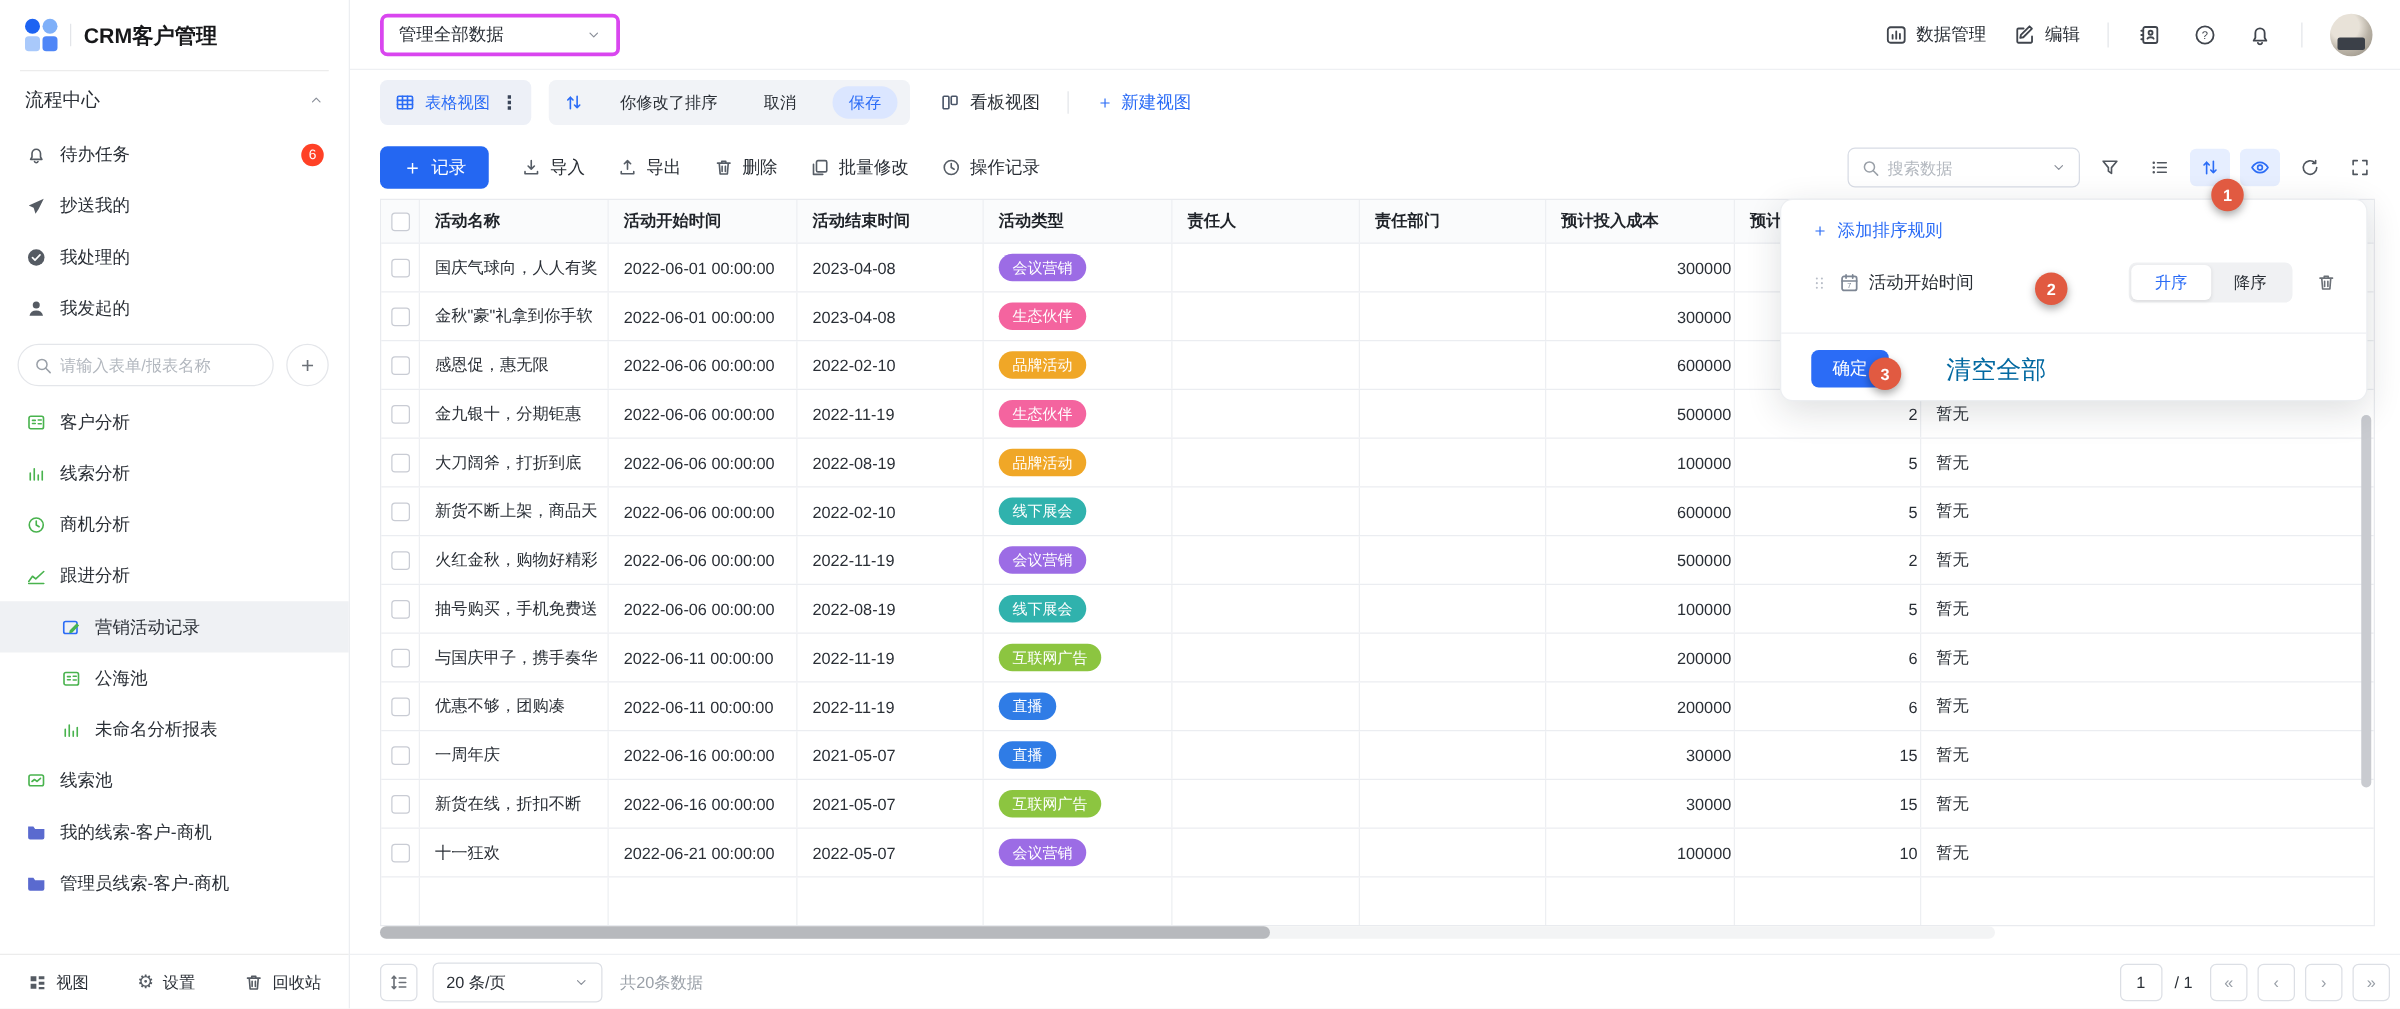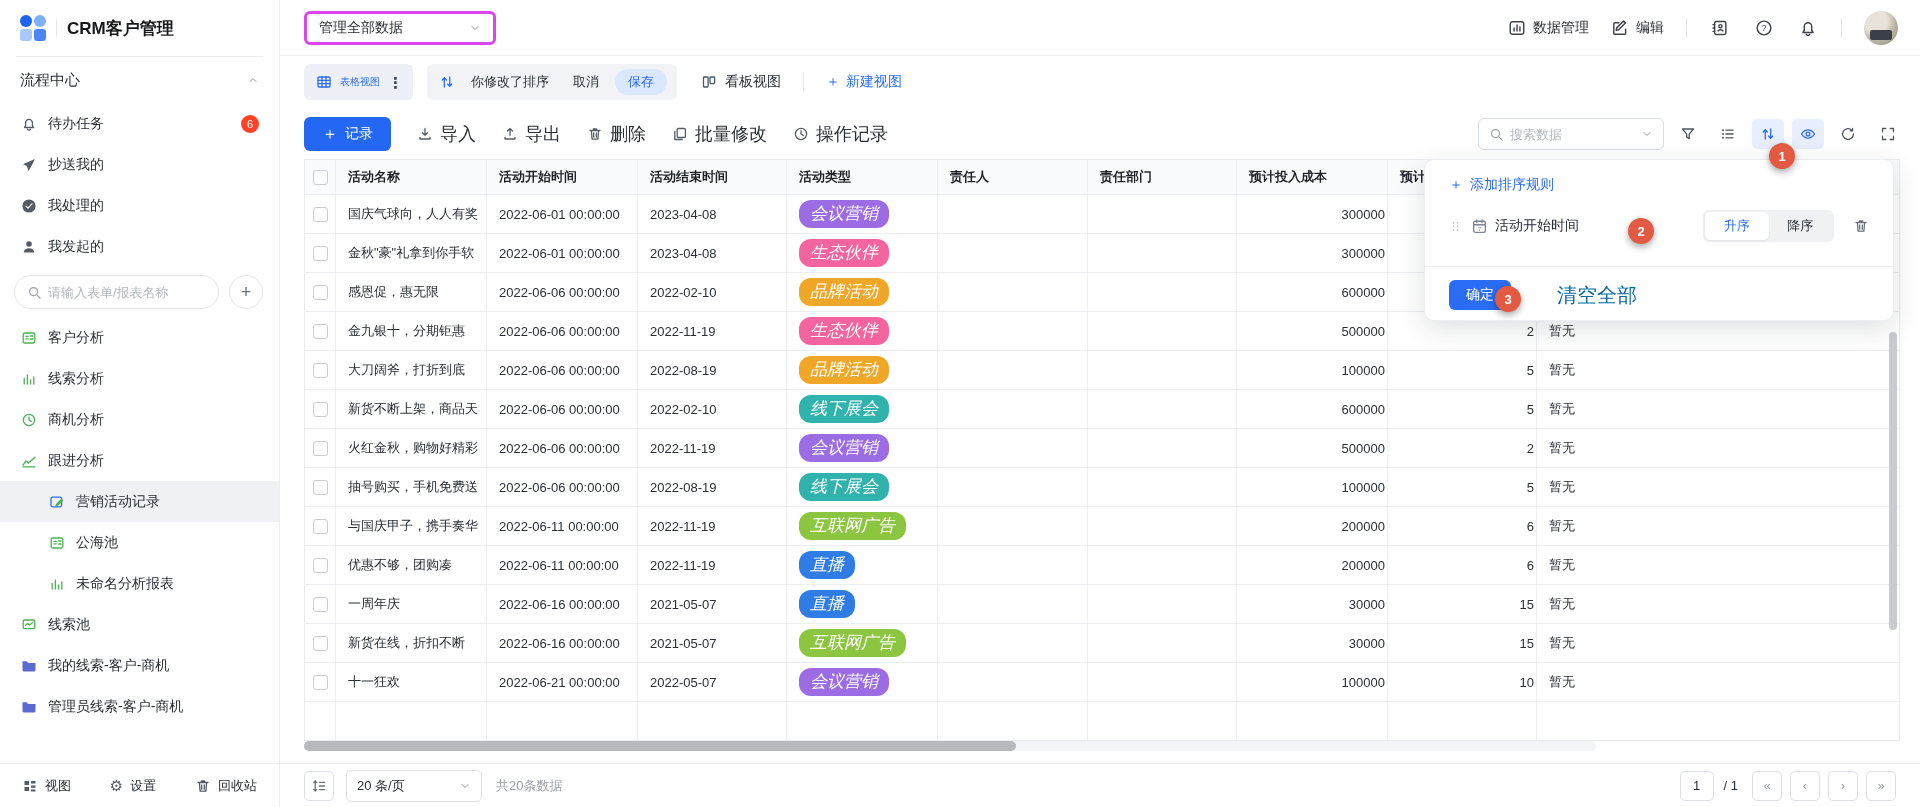--- a/index.html
+++ b/index.html
@@ -44,62 +44,62 @@
   .header-actions { margin-left:auto; display:flex; align-items:center; gap:22px; }
   .h-act { display:flex; align-items:center; gap:7px; font-size:14px; color:#2a2f36; cursor:pointer; }
   .h-act .ic, .h-ic { color:#40454d; display:inline-flex; }
   .h-ic { width:22px; height:22px; align-items:center; justify-content:center; cursor:pointer; position:relative; }
   .h-div { width:1px; height:20px; background:#e4e6ea; }
   .avatar { width:34px; height:34px; border-radius:50%; background:radial-gradient(circle at 35% 30%,#e8e2d8 0 35%,#b9b2a6 60%,#8f897e); position:relative; overflow:hidden; cursor:pointer; }
   .avatar::after { content:""; position:absolute; left:6px; bottom:5px; width:22px; height:10px; background:#3b4048; border-radius:2px; }
 
   .views-row { position:absolute; left:280px; top:56px; width:1640px; height:52px; display:flex; align-items:center; padding-left:24px; gap:14px; background:#fff; }
   .tab-pill { display:flex; align-items:center; gap:8px; background:#edf0f7; border-radius:6px; height:36px; padding:0 10px 0 12px; cursor:pointer; }
-  .tab-pill .tlabel { color:#2b6cf6; font-size:10px; }
+  .tab-pill .tlabel { color:#2b6cf6; font-size:13px; }
   .tab-pill .ic { color:#2b6cf6; display:inline-flex; }
   .kebab { color:#3a4559; font-size:15px; font-weight:bold; letter-spacing:0; line-height:1; cursor:pointer; }
-  .notice-box { display:flex; align-items:center; gap:16px; background:#f1f3f7; border-radius:6px; height:36px; padding:0 10px 0 12px; }
+  .notice-box { display:flex; align-items:center; gap:29px; background:#f1f3f7; border-radius:6px; height:36px; padding:0 10px 0 12px; }
   .notice-box .ic { color:#2b6cf6; display:inline-flex; }
   .notice-txt { font-size:13px; color:#2a2f36; }
   .cancel-link { font-size:13px; color:#2a2f36; margin-left:8px; cursor:pointer; }
   .save-pill { background:#dbe6ff; color:#2b6cf6; font-size:13px; border-radius:14px; height:26px; display:flex; align-items:center; padding:0 13px; cursor:pointer; border:none; }
   .view-plain { display:flex; align-items:center; gap:8px; font-size:14px; color:#2a2f36; margin-left:10px; cursor:pointer; }
   .view-plain .ic { color:#4a5568; display:inline-flex; }
   .v-div { width:1px; height:18px; background:#e4e6ea; margin:0 8px; }
   .new-view { display:flex; align-items:center; gap:6px; color:#2b6cf6; font-size:14px; cursor:pointer; }
 
   
   .toolbar-row { position:absolute; left:280px; top:112px; width:1640px; height:44px; display:flex; align-items:center; padding-left:24px; background:#fff; }
   .btn-primary { height:34px; background:#2467f2; color:#fff; border:none; border-radius:6px; font-size:14px; display:flex; align-items:center; gap:7px; padding:0 18px; cursor:pointer; }
-  .tool-item { display:flex; align-items:center; gap:7px; font-size:18px; color:#2a2f36; margin-left:26px; cursor:pointer; }
+  .tool-item { display:flex; align-items:center; gap:7px; font-size:14px; color:#2a2f36; margin-left:26px; cursor:pointer; }
   .tool-item .ic { color:#565d66; display:inline-flex; }
   .toolbar-right { position:absolute; right:16px; top:6px; display:flex; align-items:center; gap:8px; }
   .search-box { width:186px; height:32px; border:1px solid #d8dce5; border-radius:6px; display:flex; align-items:center; gap:6px; padding:0 10px; color:#9aa0a8; background:#fff; }
   .search-box input { border:none; outline:none; flex:1; width:60px; font-size:13px; background:transparent; color:#4c1d95; }
   .search-box input::placeholder { color:#b3b8bf; }
   .icon-btn { width:32px; height:30px; border-radius:5px; display:flex; align-items:center; justify-content:center; color:#50565e; cursor:pointer; position:relative; }
   .icon-btn.lit { background:#e6eeff; color:#2b6cf6; }
 
   
   .table-wrap { position:absolute; left:304px; top:159px; width:1596px; border:1px solid #e9ebef; background:#fff; }
   .trow { display:grid; grid-template-columns:31px 151px 151px 149px 151px 150px 149px 151px 149px minmax(0,1fr); height:39px; border-bottom:1px solid #ebedf1; align-items:stretch; }
   .trow.thead { height:35px; background:#fafbfc; }
   .cell { display:flex; align-items:center; padding:0 12px; font-size:13px; color:#2a2f36; border-right:1px solid #edeff2; overflow:hidden; white-space:nowrap; }
   .cell:last-child { border-right:none; }
   .cell.ck { justify-content:center; padding:0; }
   .cell.num { justify-content:flex-end; padding-right:2px; }
   .thead .cell { font-weight:bold; font-size:13px; color:#1f2329; }
   .cbx { width:15px; height:15px; border:1px solid #c9ccd4; border-radius:3px; background:#fff; cursor:pointer; }
-  .pill { display:inline-block; padding:4px 11px; border-radius:12px; color:#fff; font-size:17px; line-height:1.2;font-style:italic; }
+  .pill { display:inline-block; padding:4px 11px; border-radius:12px; color:#fff; font-size:12px; line-height:1.2; }
   .hscroll { position:absolute; left:304px; top:741px; width:1292px; height:10px; background:#f3f4f5; border-radius:5px; cursor:pointer; }
   .hthumb { width:712px; height:10px; background:#b7b9bd; border-radius:5px; }
   .vthumb { position:absolute; left:1889px; top:332px; width:8px; height:298px; background:#c9cbd0; border-radius:4px; cursor:pointer; }
 
   
-  .pagination { position:absolute; left:280px; bottom:0; width:1640px; height:44px; border-top:1px solid #eef0f3; display:flex; align-items:center; padding:0 24px 0 24px; background:#fff; }
+  .pagination { position:absolute; left:280px; bottom:0; width:1640px; height:44px; border-top:1px solid #eef0f3; display:flex; align-items:center; padding:0 8px 0 24px; background:#fff; }
   .pg-iconbtn { width:30px; height:30px; border:1px solid #dcdfe5; border-radius:5px; display:flex; align-items:center; justify-content:center; color:#6b7077; cursor:pointer; }
   .pg-size { width:136px; height:32px; border:1px solid #dcdfe5; border-radius:5px; display:flex; align-items:center; justify-content:space-between; padding:0 10px; font-size:13px; color:#2a2f36; margin-left:12px; cursor:pointer; }
   .pg-size .chev { color:#8a8f99; display:inline-flex; }
   .pg-total { font-size:13px; color:#9aa0a8; margin-left:14px; }
   .pg-right { margin-left:auto; display:flex; align-items:center; gap:8px; }
   .pg-input { width:34px; height:30px; border:1px solid #dcdfe5; border-radius:5px; text-align:center; font-size:13px; color:#2a2f36; outline:none; }
   .pg-slash { font-size:13px; color:#2a2f36; margin:0 6px 0 2px; }
   .pg-nav { width:30px; height:30px; border:1px solid #dcdfe5; border-radius:5px; display:flex; align-items:center; justify-content:center; color:#9aa0a8; font-size:13px; cursor:pointer; background:#fff; }
 
   

